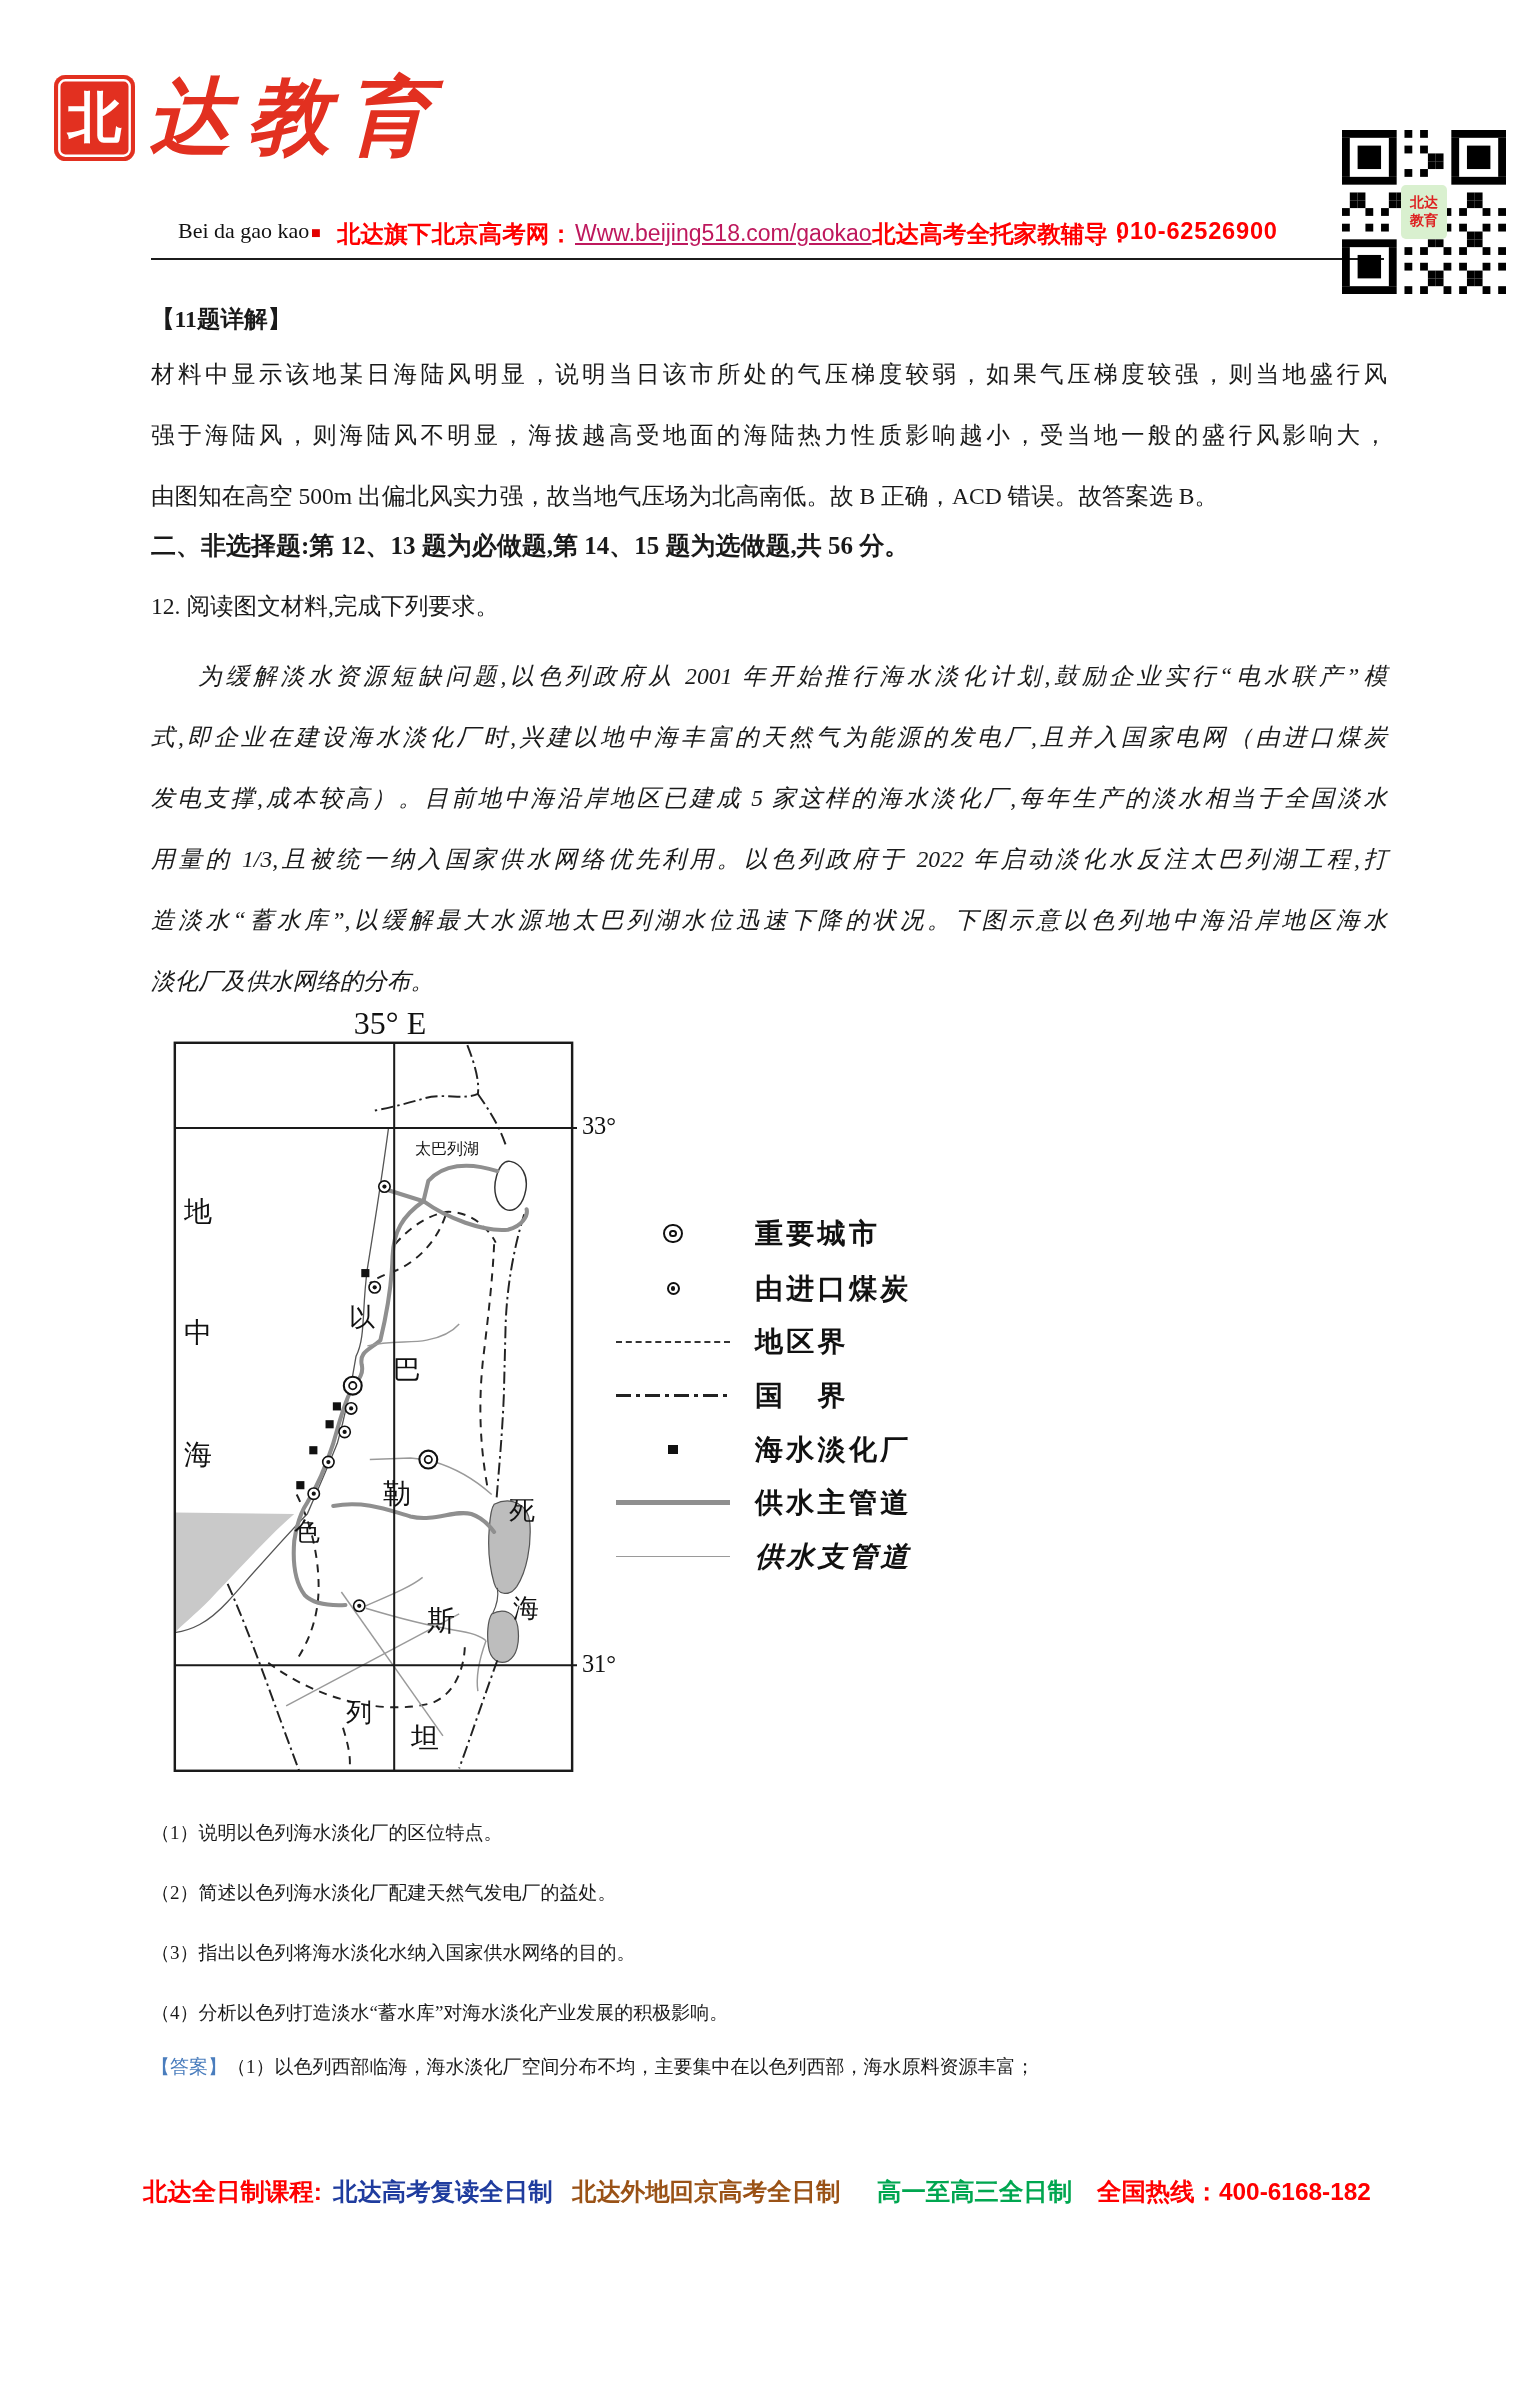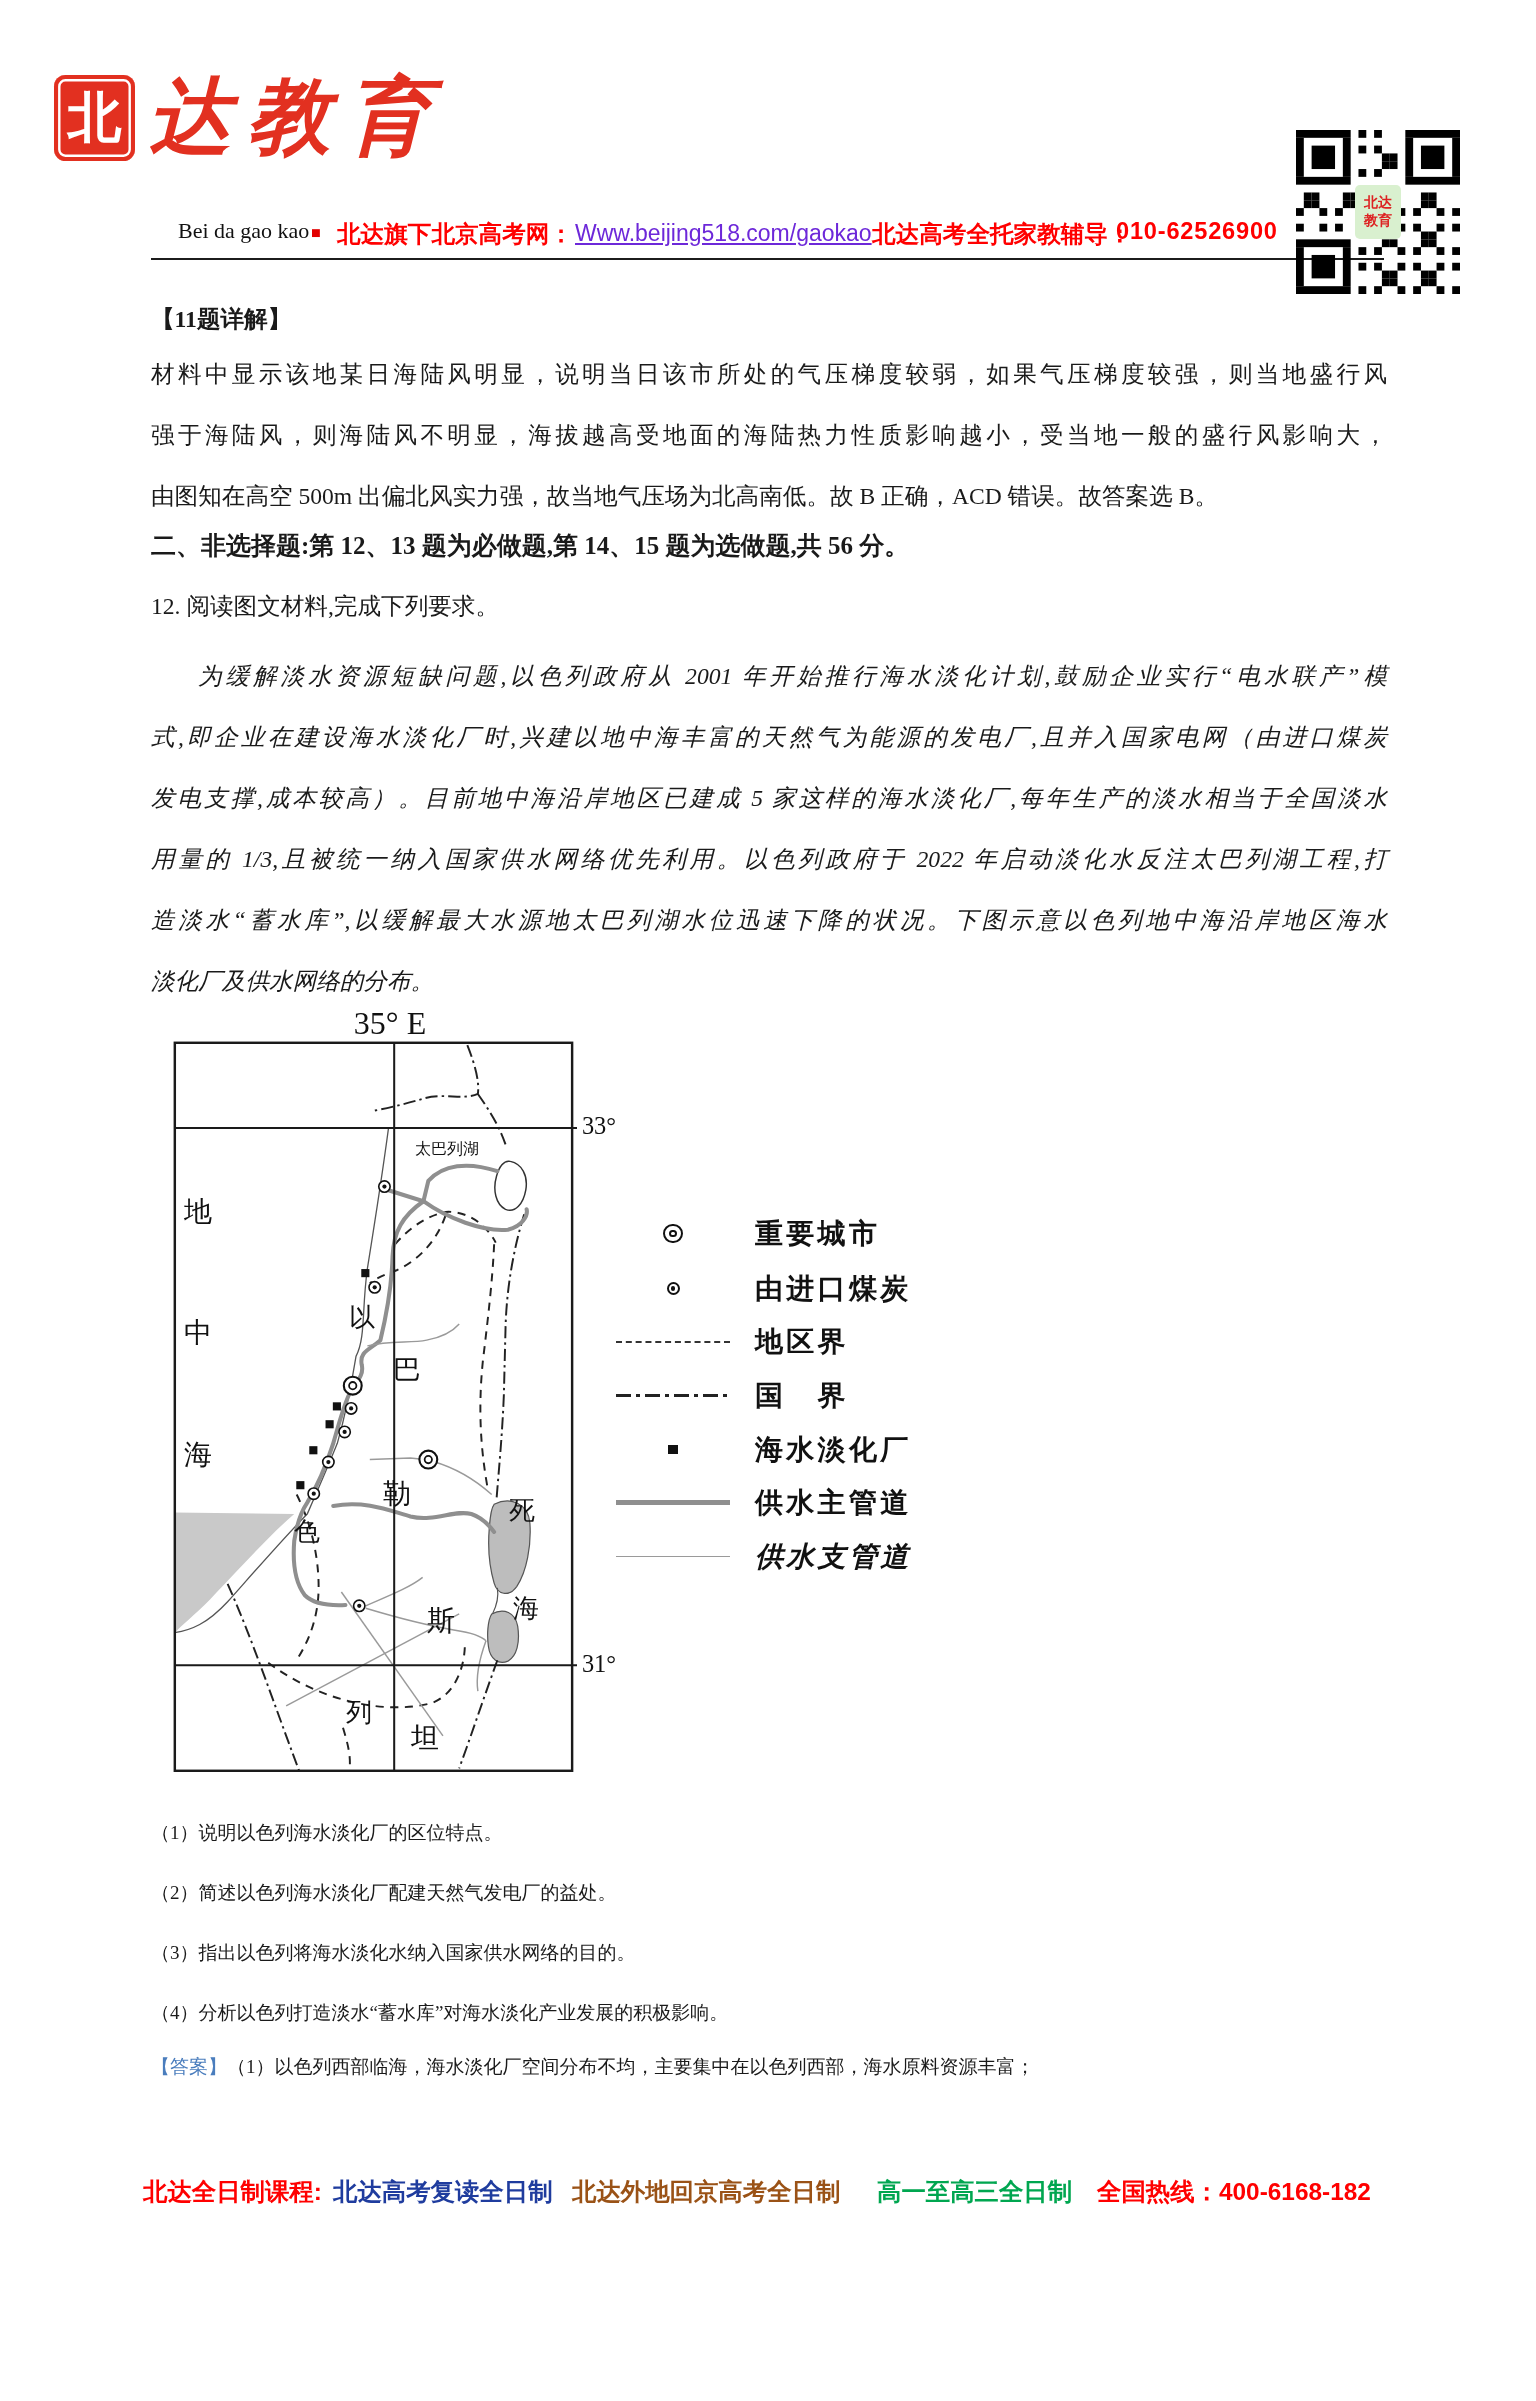--- a/index.html
+++ b/index.html
@@ -12,23 +12,23 @@
   
   .seal { left:54px; top:75px; width:81px; height:86px; background:#e23020; border-radius:11.4px;
           display:flex; align-items:center; justify-content:center; box-shadow:inset 0 0 0 4.1px #e23020, inset 0 0 0 6.5px #fff; }
   .seal span { color:#fff; font-size:54px; font-weight:bold; font-family:"Liberation Serif",serif; }
   .logo-cal { left:148px; top:62px; font-size:83px; font-weight:bold; font-style:italic;
               color:#e23020; letter-spacing:16.3px; font-family:"Liberation Serif",serif; }
   .beida-sub { left:178px; top:218px; font-size:22px; color:#111; font-family:"Liberation Serif",serif; }
   .red-bullet { left:311px; top:223px; font-size:16.3px; color:#e20000; }
   .hline { left:151px; top:258px; width:1233px; height:2.4px; background:#1c1c1c; }
   .hdr-red { font-family:"Liberation Sans",sans-serif; font-weight:bold; color:#ff0000; font-size:23.6px; }
-  .hdr-link { font-family:"Liberation Sans",sans-serif; color:#6d28d9; font-size:23px; text-decoration:underline; }
-  
-  .qr { left:1296px; top:130px; width:164px; height:164px; }
+  .hdr-link { font-family:"Liberation Sans",sans-serif; color:#be185d; font-size:23px; text-decoration:underline; }
+  
+  .qr { left:1342px; top:130px; width:164px; height:164px; }
   .qr-label { position:absolute; left:50%; top:50%; transform:translate(-50%,-50%);
               width:46px; height:54px; background:#d9f0cf; border-radius:4.9px;
               display:flex; flex-direction:column; align-items:center; justify-content:center; }
   .qr-label div { color:#d22; font-size:14px; font-weight:bold; line-height:18px; font-family:"Liberation Serif",serif; }
   
   .tline { left:151px; width:1236px; font-size:23.6px; white-space:nowrap; }
   .tjust { white-space:normal; text-align:justify; text-align-last:justify; }
   .bold { font-weight:bold; }
   .kai { font-style:italic; }
   .q-line { left:151px; width:1236px; font-size:19px;margin-top:24px; }

